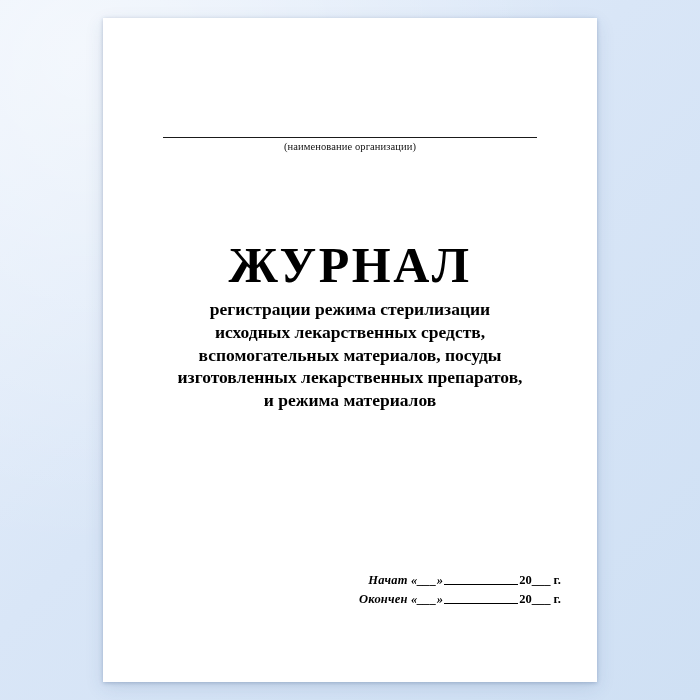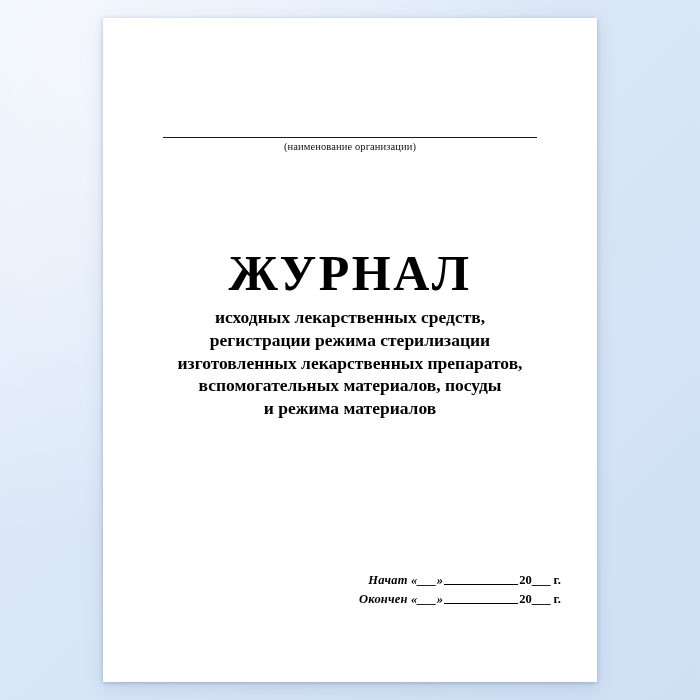--- a/index.html
+++ b/index.html
@@ -61,21 +61,21 @@
     font-size: 10.5px;
     color: #111;
     font-family: "Liberation Serif", serif;
     letter-spacing: 0.1px;
   }
 
   
   .title-block {
     position: absolute;
     left: 40px;
-    top: 230px;
+    top: 222px;
     width: 414px;
     text-align: center;
   }
   .doc-title {
     font-size: 50px;
     line-height: 1.02;
     font-weight: bold;
     letter-spacing: 2.5px;
     color: #000;
     font-family: "Liberation Serif", serif;
@@ -127,24 +127,24 @@
     <div class="page-inner">
 
       <div class="org-block">
         <div class="org-rule"></div>
         <div class="org-caption">(наименование организации)</div>
       </div>
 
       <div class="title-block">
         <div class="doc-title">ЖУРНАЛ</div>
         <div class="doc-subtitle">
+          <div>регистрации режима стерилизации</div>
           <div>исходных лекарственных средств,</div>
-          <div>регистрации режима стерилизации</div>
+          <div>вспомогательных материалов, посуды</div>
           <div>изготовленных лекарственных препаратов,</div>
-          <div>вспомогательных материалов, посуды</div>
           <div>и режима материалов</div>
         </div>
       </div>
 
       <div class="dates-block">
         <div class="date-line">
           <span class="lead">Начат «___»</span><span class="fill-underline"></span><span>20___ г.</span>
         </div>
         <div class="date-line">
           <span class="lead">Окончен «___»</span><span class="fill-underline"></span><span>20___ г.</span>

